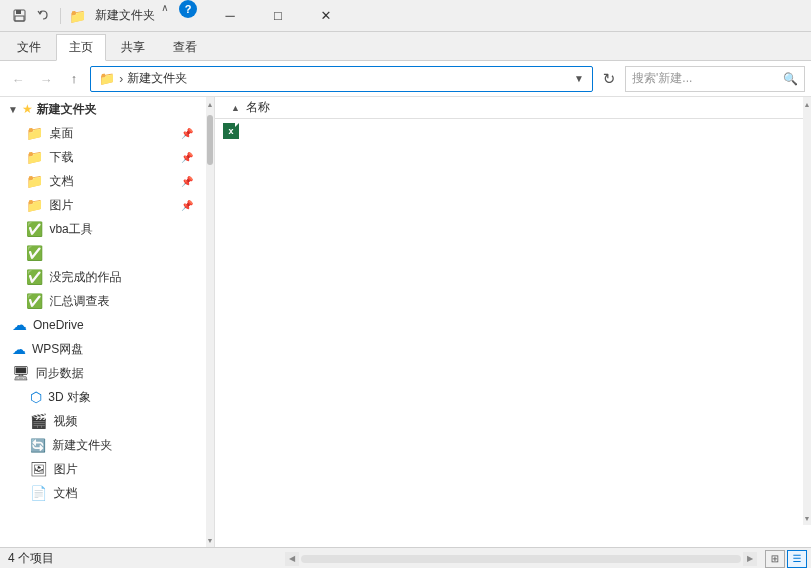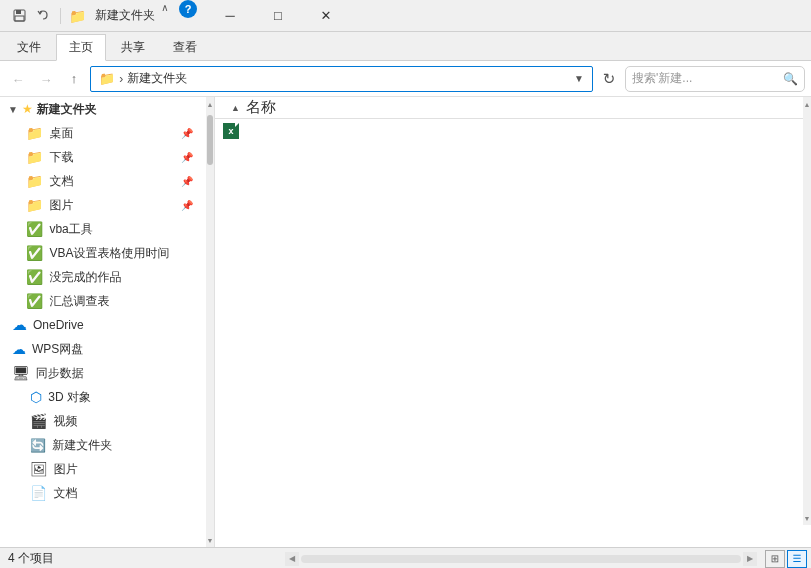--- a/index.html
+++ b/index.html
@@ -78,21 +78,21 @@
       color: #333;
       background: white;
       gap: 4px;
     }
     .address-dropdown { color: #555; margin-left: auto; cursor: pointer; font-size: 10px; }
     .refresh-btn { width: 24px; height: 24px; display: flex; align-items: center; justify-content: center; cursor: pointer; color: #555; font-size: 13px; }
     .search-bar {
       width: 180px;
       height: 26px;
       border: 1px solid #d0d0d0;
-      border-radius: 5px;
+      border-radius: 0;
       display: flex;
       align-items: center;
       padding: 0 6px;
       gap: 4px;
       font-size: 12px;
       color: #999;
     }
 
     
     .main-content {
@@ -133,21 +133,21 @@
     .file-list-header {
       display: flex;
       align-items: center;
       height: 22px;
       border-bottom: 1px solid #e0e0e0;
       padding: 0 8px;
       background: white;
       position: sticky;
       top: 0;
     }
-    .col-header { font-size: 15px; color: #333; padding: 0 4px; cursor: pointer; flex: 1; }
+    .col-header { font-size: 12px; color: #333; padding: 0 4px; cursor: pointer; flex: 1; }
     .file-item {
       display: flex;
       align-items: center;
       height: 24px;
       padding: 0 8px;
       gap: 6px;
       cursor: pointer;
     }
     .excel-icon {
       width: 16px; height: 16px;
@@ -332,21 +332,20 @@
 
       <div class="sidebar-item">
         <span style="width:8px;display:inline-block;"></span>
         <span style="color:#27ae60;font-size:14px;">✅</span>
         <span>vba工具</span>
       </div>
 
       <div class="sidebar-item">
         <span style="width:8px;display:inline-block;"></span>
         <span style="color:#27ae60;font-size:14px;">✅</span>
-        <span>VBA设置表格使用时间</span>
       </div>
 
       <div class="sidebar-item">
         <span style="width:8px;display:inline-block;"></span>
         <span style="color:#27ae60;font-size:14px;">✅</span>
         <span>没完成的作品</span>
       </div>
 
       <div class="sidebar-item">
         <span style="width:8px;display:inline-block;"></span>

